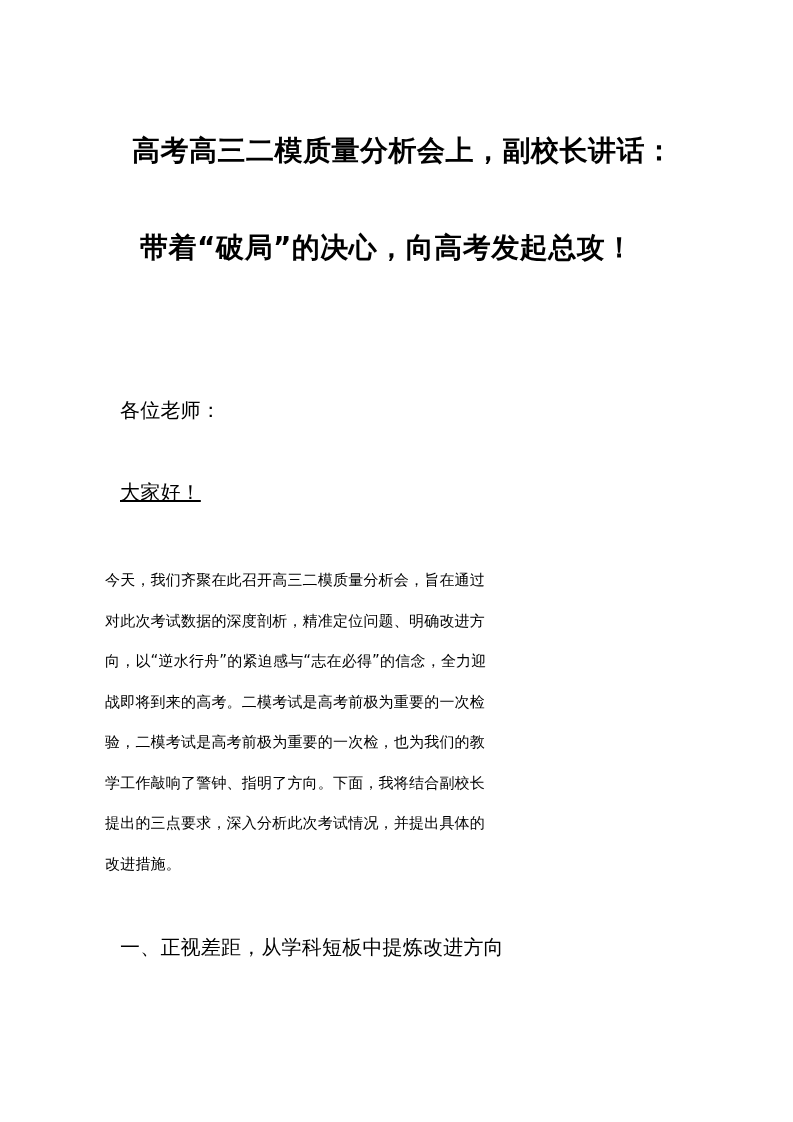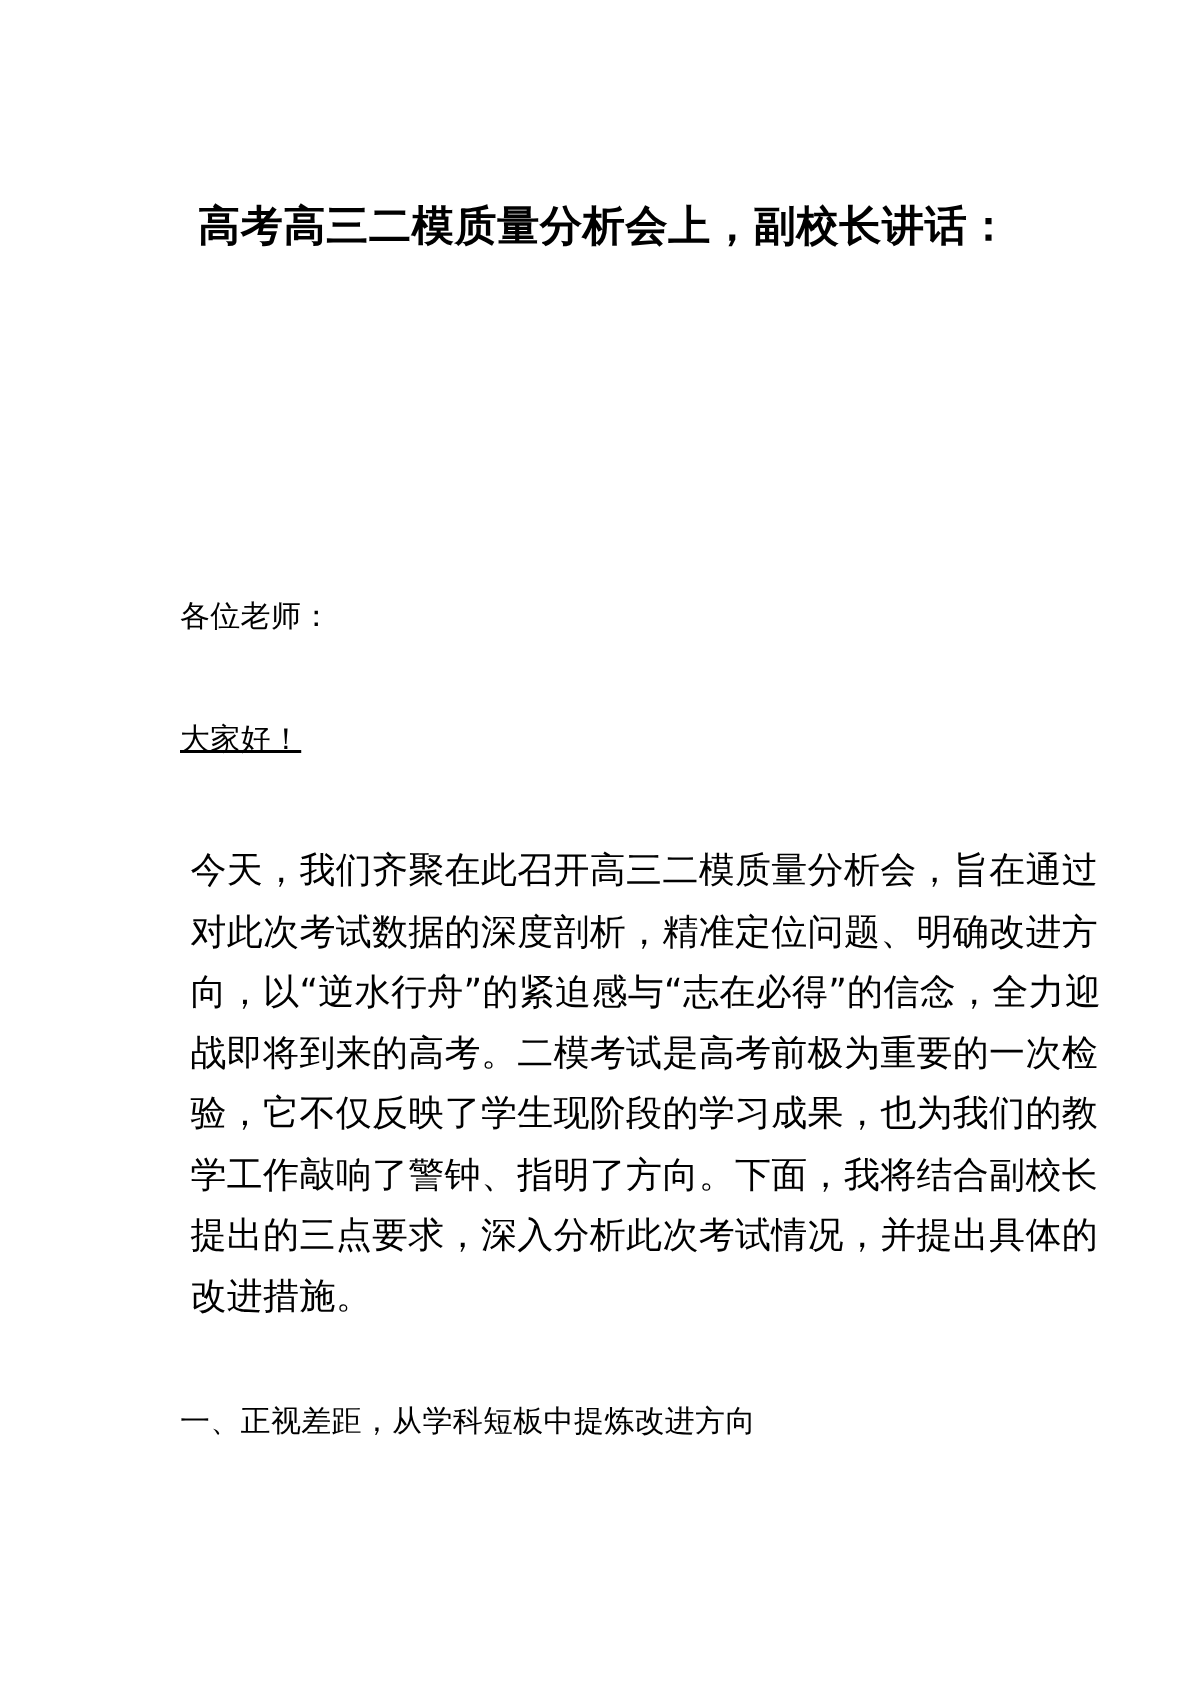--- a/index.html
+++ b/index.html
@@ -35,50 +35,51 @@
     .text-line {
       position: absolute;
       left: 120px;
       font-size: 20px;
       line-height: 30px;
       white-space: nowrap;
       letter-spacing: 0.2px;
     }
     .body-para {
       position: absolute;
-      left: 127px;
+      left: 105px;
       top: 560px;
       width: 555px;
-      font-size: 24px;
+      font-size: 15px;
       line-height: 40px;
     }
     .body-para .ln {
       display: block;
       white-space: nowrap;
       height: 40.5px;
       letter-spacing: 0.2px;
     }
   </style>
 </head>
 <body>
 
 <div class="page">
 
   <div class="title-line title-1">高考高三二模质量分析会上，副校长讲话：</div>
+  <div class="title-line title-2">带着“破局”的决心，向高考发起总攻！</div>
 
   <div class="text-line" style="top:395px;">各位老师：</div>
 
   <div class="text-line" style="top:477px;text-decoration:underline;">大家好！</div>
 
   <div class="body-para">
     <span class="ln">今天，我们齐聚在此召开高三二模质量分析会，旨在通过</span>
     <span class="ln">对此次考试数据的深度剖析，精准定位问题、明确改进方</span>
     <span class="ln">向，以“逆水行舟”的紧迫感与“志在必得”的信念，全力迎</span>
     <span class="ln">战即将到来的高考。二模考试是高考前极为重要的一次检</span>
-    <span class="ln">验，它不仅反映了学生现阶段的学习成果，也为我们的教</span>
+    <span class="ln">验，二模考试是高考前极为重要的一次检，也为我们的教</span>
     <span class="ln">学工作敲响了警钟、指明了方向。下面，我将结合副校长</span>
     <span class="ln">提出的三点要求，深入分析此次考试情况，并提出具体的</span>
     <span class="ln">改进措施。</span>
   </div>
 
   <div class="text-line" style="top:932px;">一、正视差距，从学科短板中提炼改进方向</div>
 
 </div>
 
 </body></html>

